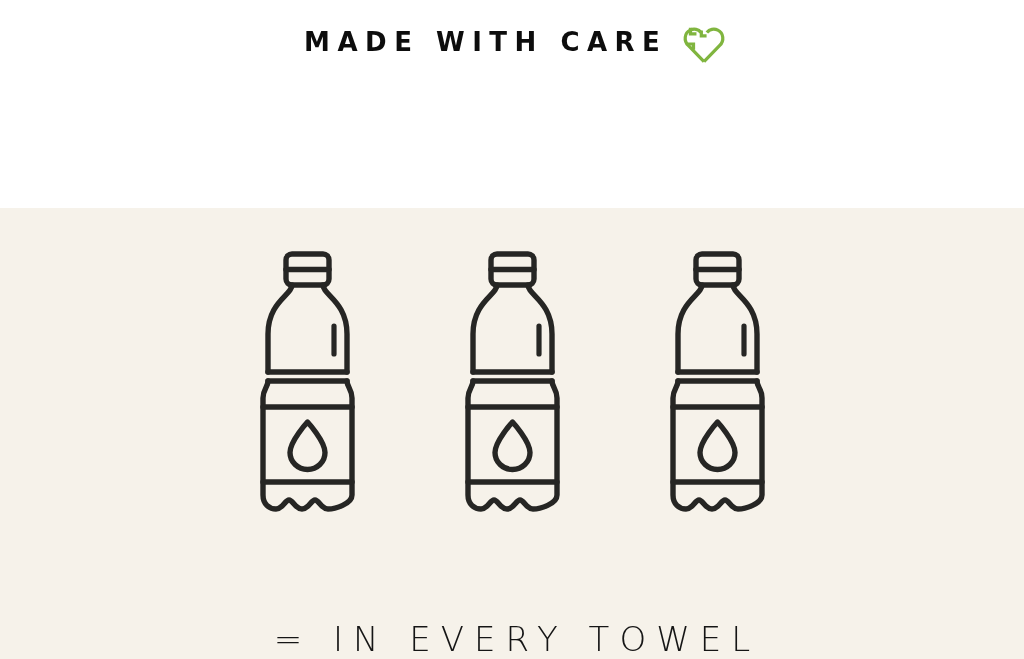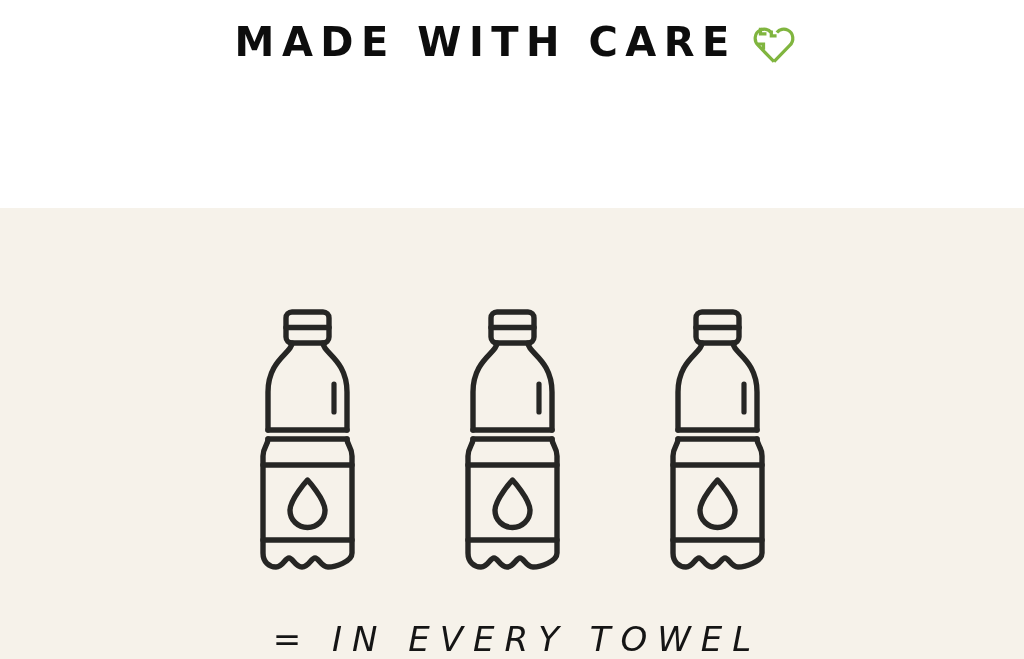--- a/index.html
+++ b/index.html
@@ -37,21 +37,21 @@
   .headline-row {
     display: flex;
     align-items: center;
     justify-content: center;
     gap: 14px;
     height: 52px;
   }
 
   .headline {
     font-family: "DejaVu Sans", "Liberation Sans", sans-serif;
-    font-size: 40px;
+    font-size: 26px;
     font-weight: 700;
     letter-spacing: 7.5px;
     color: #0d0d0d;
     line-height: 1;
     margin: 0;
     white-space: nowrap;
     text-indent: 7.5px;
   }
 
   .heart-recycle-icon {
@@ -73,24 +73,23 @@
     letter-spacing: 0.15px;
   }
 
   
   .bottles-section {
     background: #f6f2ea;
     flex: 1 1 auto;
     display: flex;
     flex-direction: column;
     align-items: center;
-    justify-content: flex-end;
+    justify-content: space-between;
     padding-top: 42px;
     box-sizing: border-box;
-    font-style: italic;
   }
 
   .bottle-row {
     display: flex;
     flex-direction: row;
     align-items: flex-end;
     justify-content: center;
     gap: 100px;
   }
 

